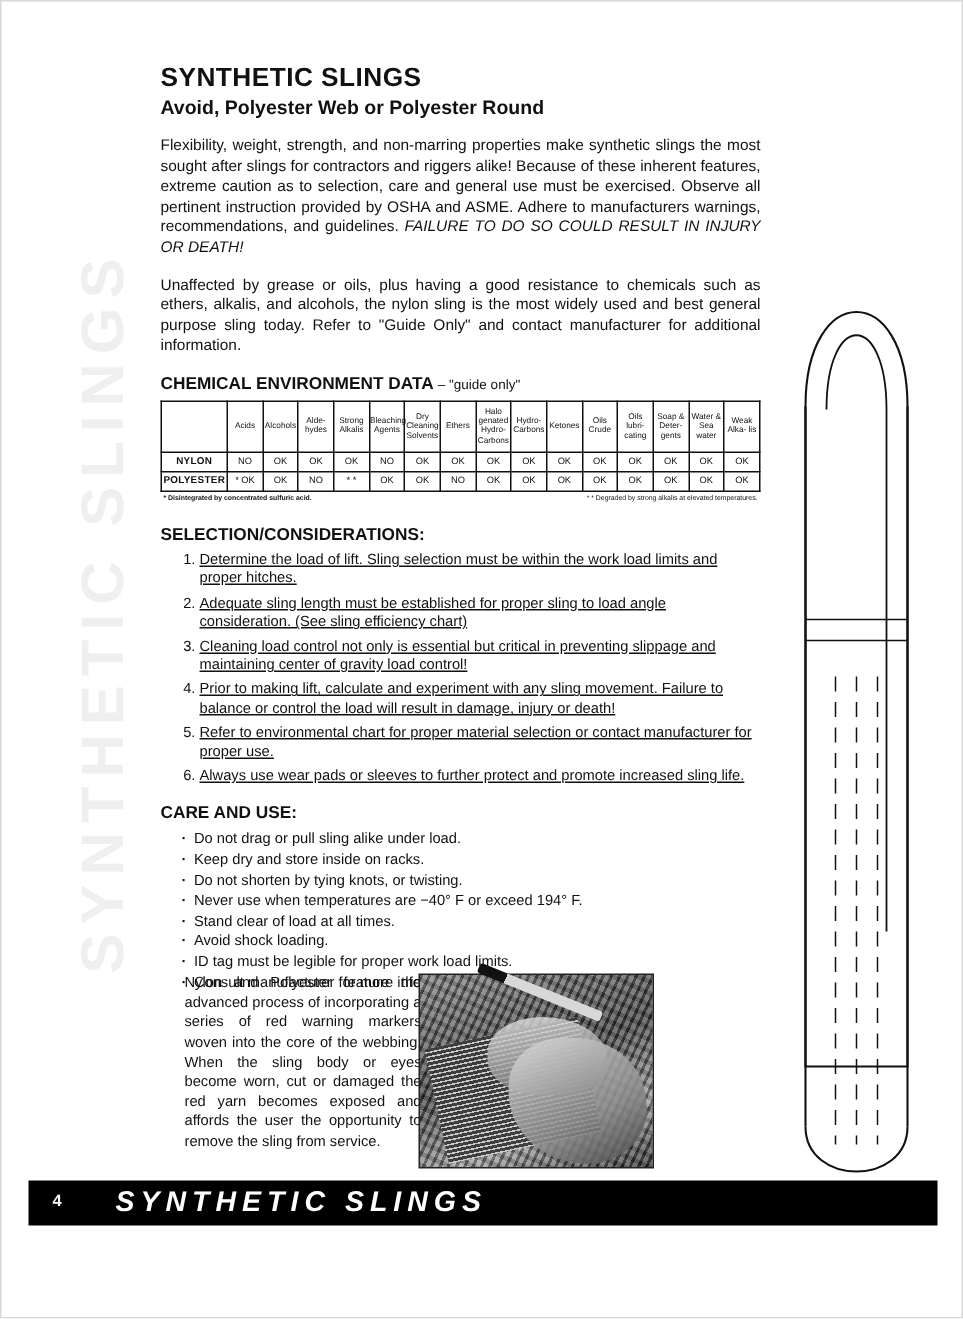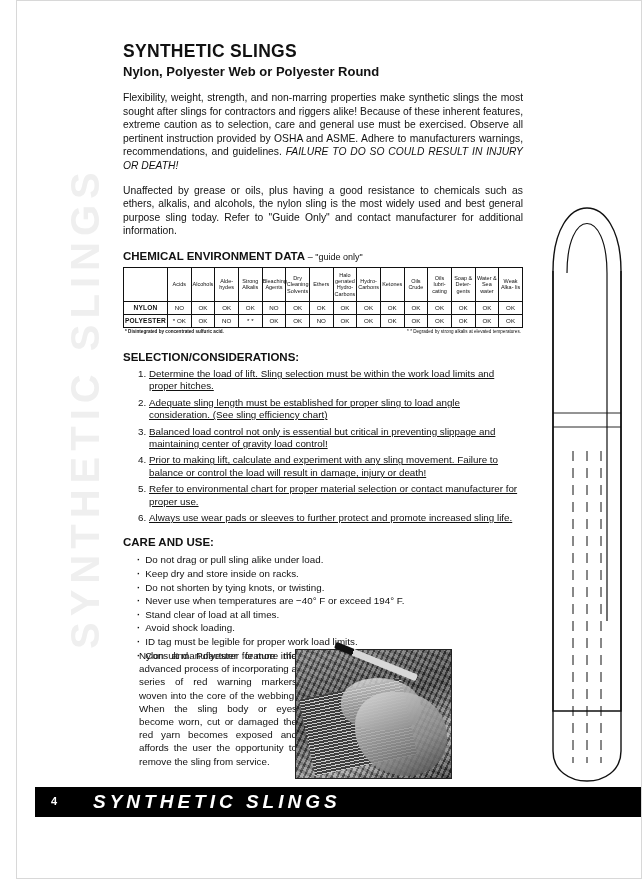--- a/index.html
+++ b/index.html
@@ -10,21 +10,20 @@
     font-family: "Liberation Sans", sans-serif;
     color: #111;
     position: relative;
     overflow: hidden;
   }
   .page {
     position: absolute;
     inset: 0;
     border: 1px solid #d8d8d8;
     background: #fff;
-    margin-left: 16px;
   }
 
   
   .watermark {
     position: absolute;
     left: 36px;
     top: 28px;
     width: 60px;
     height: 640px;
     overflow: hidden;
@@ -249,21 +248,21 @@
 
 <div class="page">
 
   <div class="watermark">
     <span>SYNTHETIC SLINGS</span>
   </div>
 
   <div class="content">
 
     <h1 class="title">SYNTHETIC SLINGS</h1>
-    <h2 class="subtitle">Nylon, Polyester Web or Polyester Round</h2>
+    <h2 class="subtitle">Avoid, Polyester Web or Polyester Round</h2>
 
     <p class="body">
       <span>Flexibility, weight, strength, and non-marring properties make synthetic slings the most sought after slings for contractors and riggers alike! Because of these inherent features, extreme caution as to selection, care and general use must be exercised. Observe all pertinent instruction provided by OSHA and ASME. Adhere to manufacturers warnings, recommendations, and guidelines.</span>
       <span class="warn">FAILURE TO DO SO COULD RESULT IN INJURY OR DEATH!</span>
     </p>
 
     <p class="body">Unaffected by grease or oils, plus having a good resistance to chemicals such as ethers, alkalis, and alcohols, the nylon sling is the most widely used and best general purpose sling today.  Refer to "Guide Only" and contact manufacturer for additional information.</p>
 
     <h3 class="sec">
       <span>CHEMICAL ENVIRONMENT DATA</span>
@@ -333,21 +332,21 @@
 
     <div class="tbl-notes">
       <span class="left">* Disintegrated by concentrated sulfuric acid.</span>
       <span class="right">* * Degraded by strong alkalis at elevated temperatures.</span>
     </div>
 
     <h3 class="sec">SELECTION/CONSIDERATIONS:</h3>
     <ol class="numlist">
       <li>Determine the load of lift.  Sling selection must be within the work load limits and proper hitches.</li>
       <li>Adequate sling length must be established for proper sling to load angle consideration.  (See sling efficiency chart)</li>
-      <li>Balanced load control not only is essential but critical in preventing slippage and maintaining center of gravity load control!</li>
+      <li>Cleaning load control not only is essential but critical in preventing slippage and maintaining center of gravity load control!</li>
       <li>Prior to making lift, calculate and experiment with any sling movement. Failure to balance or control the load will result in damage, injury or death!</li>
       <li>Refer to environmental chart for proper material selection or contact manufacturer for proper use.</li>
       <li>Always use wear pads or sleeves to further protect and promote increased sling life.</li>
     </ol>
 
     <h3 class="sec">CARE AND USE:</h3>
     <ul class="bullets">
       <li>Do not drag or pull sling alike under load.</li>
       <li>Keep dry and store inside on racks.</li>
       <li>Do not shorten by tying knots, or twisting.</li>

